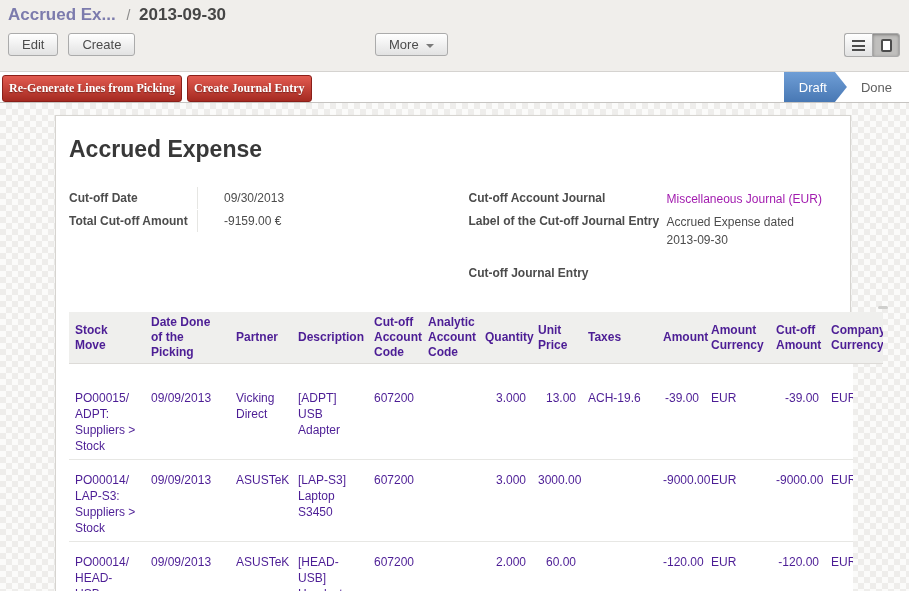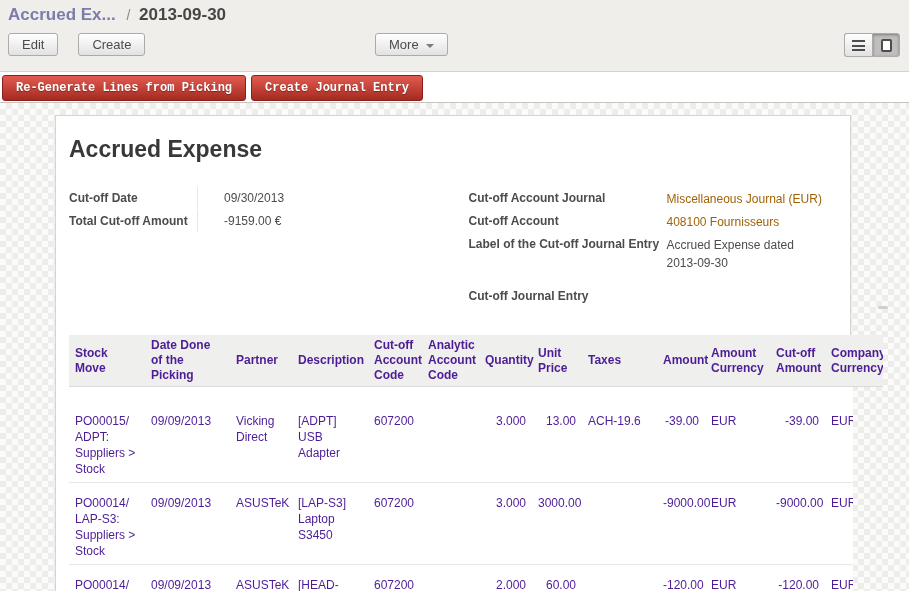--- a/index.html
+++ b/index.html
@@ -10,41 +10,41 @@
   
   .topbar { position:absolute; top:0; left:0; right:0; height:82px; background:#f0eeeb; }
   .breadcrumb { padding:5px 8px 0 8px; font-size:17px; font-weight:bold; }
   .bc-parent { color:#7c7bad; text-decoration:none; cursor:pointer; }
   .bc-sep { color:#8a8a8a; font-weight:normal; font-size:14px; margin:0 4px 0 6px; }
   .bc-current { color:#464646; }
   .toolbar { position:relative; height:40px; }
   .btn { display:inline-block; font-size:13px; color:#4c4c4c; text-align:center;
     background:linear-gradient(#ffffff,#e2e2e2); border:1px solid #ababab; border-radius:3px;
     padding:3px 13px; cursor:pointer; font-family:inherit; }
-  .tb-left { position:absolute; left:8px; top:8px; display:flex; gap:20px; }
+  .tb-left { position:absolute; left:8px; top:8px; display:flex; gap:10px; }
   .more-wrap { position:absolute; left:375px; top:8px; }
   .caret { display:inline-block; width:0; height:0; border-left:4px solid transparent;
     border-right:4px solid transparent; border-top:4px solid #7a7a7a; margin-left:7px; vertical-align:middle; }
   .switcher { position:absolute; right:9px; top:8px; display:flex; }
   .sw { width:28px; height:24px; background:linear-gradient(#ffffff,#e2e2e2); border:1px solid #ababab;
     display:flex; align-items:center; justify-content:center; cursor:pointer; }
   .sw:first-child { border-radius:3px 0 0 3px; border-right:none; }
   .sw:last-child { border-radius:0 3px 3px 0; }
   .sw.active { background:#c0bfbd; box-shadow:inset 0 1px 3px rgba(0,0,0,.35); }
   .icon-list { width:13px; height:11px;
     background:repeating-linear-gradient(#4c4c4c 0 2px, transparent 2px 4.5px); }
   .icon-form { width:11px; height:13px; border:2px solid #4c4c4c; border-radius:2px; background:#fff; }
 
   
   .actionbar { position:absolute; top:71px; left:0; right:0; height:32px; background:#ffffff;
     border-top:1px solid #d5d3d0; border-bottom:1px solid #c6c4c1; }
   .red-group { position:absolute; left:2px; top:3px; display:flex; gap:5px; }
   .btn-red { font-size:12px; font-weight:bold; color:#ffffff; text-shadow:0 1px 1px rgba(0,0,0,.35);
     background:linear-gradient(#e25b50,#a52a21); border:1px solid #8a1f19; border-radius:3px;
-    padding:5px 13px; cursor:pointer; font-family:Liberation Mono, monospace; }
+    padding:5px 6px; cursor:pointer; font-family:Liberation Serif, serif; }
   .statusbar { position:absolute; right:9px; top:0; bottom:0; display:flex; align-items:stretch; }
   .state { font-size:13px; display:flex; align-items:center; }
   .state.draft { color:#ffffff; background:linear-gradient(#6f9ed6,#4878b4);
     padding:0 20px 0 15px; clip-path:polygon(0 0, calc(100% - 12px) 0, 100% 50%, calc(100% - 12px) 100%, 0 100%); }
   .state.done { color:#5f5f5f; padding:0 8px 0 14px; }
 
   
   .content { position:absolute; top:103px; left:0; right:0; bottom:0; overflow:hidden;
     background-color:#fbfbfa;
     background-image:linear-gradient(45deg,#eeedeb 25%,transparent 25%,transparent 75%,#eeedeb 75%),
@@ -57,21 +57,21 @@
   .groups { display:flex; margin:24px 0 10px 13px; }
   .fgroup { font-size:12px; }
   .fg-left { width:400px; }
   .fg-right { width:382px; }
   .frow { display:flex; margin-bottom:1px; min-height:22px; line-height:22px; }
   .flabel { font-weight:bold; color:#4c4c4c; }
   .fg-left .flabel { width:128px; flex:none; }
   .fg-right .flabel { width:198px; flex:none; }
   .fg-left .fval { border-left:1px solid #e6e6e3; padding-left:26px; flex:1; }
   .fg-right .fval { flex:1; line-height:18px; padding-top:3px; }
-  .fval.link { color:#a16207; cursor:pointer; }
+  .fval.link { color:#a21caf; cursor:pointer; }
   .frow.gap { margin-top:13px; }
 
   
   .o2m { margin:13px 0 0 13px; margin-right:-32px; position:relative; width:814px; }
   table { border-collapse:collapse; table-layout:fixed; width:830px; font-size:12px; color:#4c1d95;margin-top:14px; }
   .thead-wrap { overflow:hidden; width:814px; }
   th { background:#efefed; font-weight:bold; text-align:left; vertical-align:middle;
     padding:3px 8px 3px 6px; line-height:15px; border-bottom:1px solid #dddbd8; }
   .tbody-clip { overflow:hidden; width:784px; background:#ffffff; }
   td { vertical-align:top; padding:12px 6px 5px 6px; line-height:16px;
@@ -108,20 +108,24 @@
           </div>
       </div>
     </div>
   </div>
 
   <div class="actionbar">
     <div class="red-group">
       <button class="btn-red">Re-Generate Lines from Picking</button>
       <button class="btn-red">Create Journal Entry</button>
     </div>
+    <div class="statusbar">
+      <span class="state draft">Draft</span>
+      <span class="state done">Done</span>
+    </div>
   </div>
 
   <div class="content">
     <div class="sheet">
       <h1>Accrued Expense</h1>
 
       <div class="groups">
         <div class="fgroup fg-left">
           <div class="frow">
             <span class="flabel">Cut-off Date</span>
@@ -130,24 +134,20 @@
           <div class="frow">
             <span class="flabel">Total Cut-off Amount</span>
             <span class="fval">-9159.00 €</span>
           </div>
         </div>
 
         <div class="fgroup fg-right">
           <div class="frow">
             <span class="flabel">Cut-off Account Journal</span>
             <span class="fval link">Miscellaneous Journal (EUR)</span>
-          </div>
-          <div class="frow">
-            <span class="flabel">Cut-off Account</span>
-            <span class="fval link">408100 Fournisseurs</span>
           </div>
           <div class="frow">
             <span class="flabel">Label of the Cut-off Journal Entry</span>
             <span class="fval" style="width:140px; flex:none;">Accrued Expense dated 2013-09-30</span>
           </div>
           <div class="frow gap">
             <span class="flabel">Cut-off Journal Entry</span>
             <span class="fval"></span>
           </div>
         </div>

